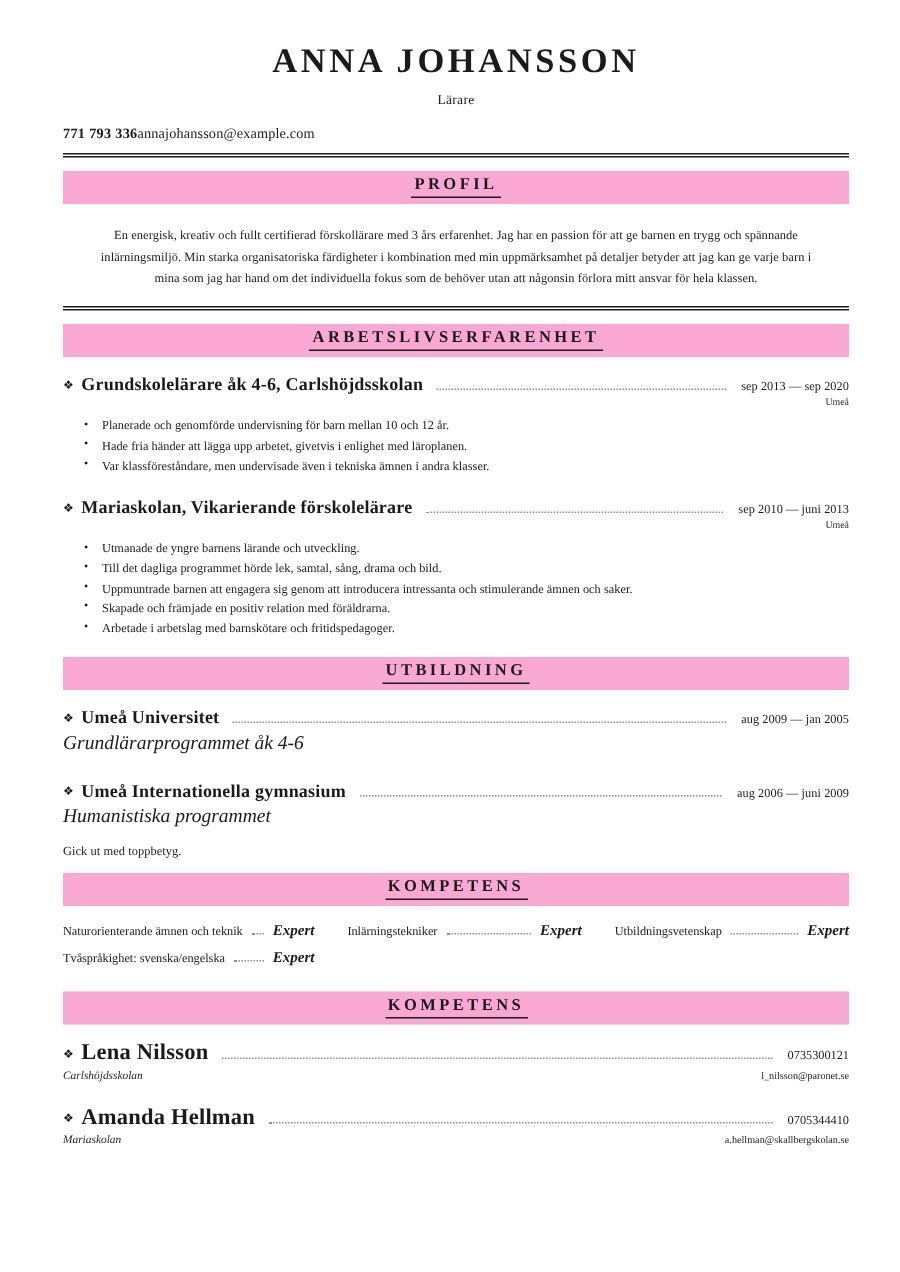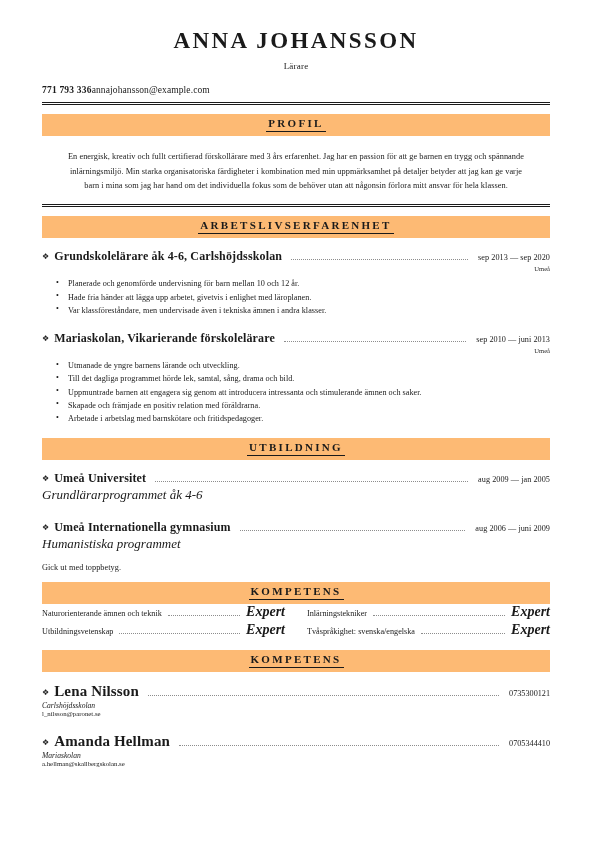--- a/index.html
+++ b/index.html
@@ -11,21 +11,21 @@
   body {
     width: 600px;
     height: 848px;
     font-family: "Liberation Serif", "DejaVu Serif", serif;
     color: #1a1a1a;
     overflow: hidden;
   }
   .page {
     width: 600px;
     height: 848px;
-    padding: 24px 50px 10px 42px;
+    padding: 24px 34px 10px 42px;
     position: relative;
     background: #fff;
     font-family: Liberation Serif, serif;
   }
 
   
   .cv-name {
     text-align: center;
     font-size: 23px;
     letter-spacing: 2.4px;
@@ -50,21 +50,21 @@
 
   .rule-double {
     margin-top: 7px;
     border-top: 1.6px solid #1a1a1a;
     border-bottom: 1px solid #1a1a1a;
     height: 3px;
   }
 
   
   .band {
-    background: #fdba74;
+    background: #f9a8d4;
     height: 22px;
     margin-top: 9px;
     display: flex;
     align-items: center;
     justify-content: center;
   }
   .band-title {
     font-size: 11px;
     letter-spacing: 2.3px;
     font-weight: 700;
@@ -148,42 +148,43 @@
   }
   .plain-note {
     font-size: 8.3px;
     margin-top: 11px;
     letter-spacing: .03px;
   }
 
   
   .skills-grid {
     display: grid;
-    grid-template-columns: 1fr 1fr;
+    grid-template-columns: 1fr 1fr 1fr;
     column-gap: 22px;
     row-gap: 0px;
+    margin-top: 11px;
   }
   .skill-row {
     display: flex;
     align-items: baseline;
     height: 18px;
   }
   .skill-name {
     font-size: 8.2px;
     white-space: nowrap;
   }
   .skill-dots {
     flex: 1 1 auto;
     border-bottom: 1px dotted #8d8d8d;
     margin: 0 6px 3px 6px;
     height: 1px;
     min-width: 8px;
   }
   .skill-level {
-    font-size: 14px;
+    font-size: 10px;
     font-weight: 700;
     font-style: italic;
     white-space: nowrap;
   }
 
   
   .ref { margin-top: 11px; }
   .ref-name {
     font-size: 15px;
     font-weight: 700;
@@ -193,21 +194,20 @@
   .ref-phone {
     font-size: 8.2px;
     white-space: nowrap;
     flex: 0 0 auto;
   }
   .ref-bottom {
     display: flex;
     justify-content: space-between;
     align-items: baseline;
     margin-top: 1px;
-    flex-direction: column;
   }
   .ref-org {
     font-size: 7.6px;
     font-style: italic;
   }
   .ref-email {
     font-size: 6.8px;
   }
 </style>
 </head>

